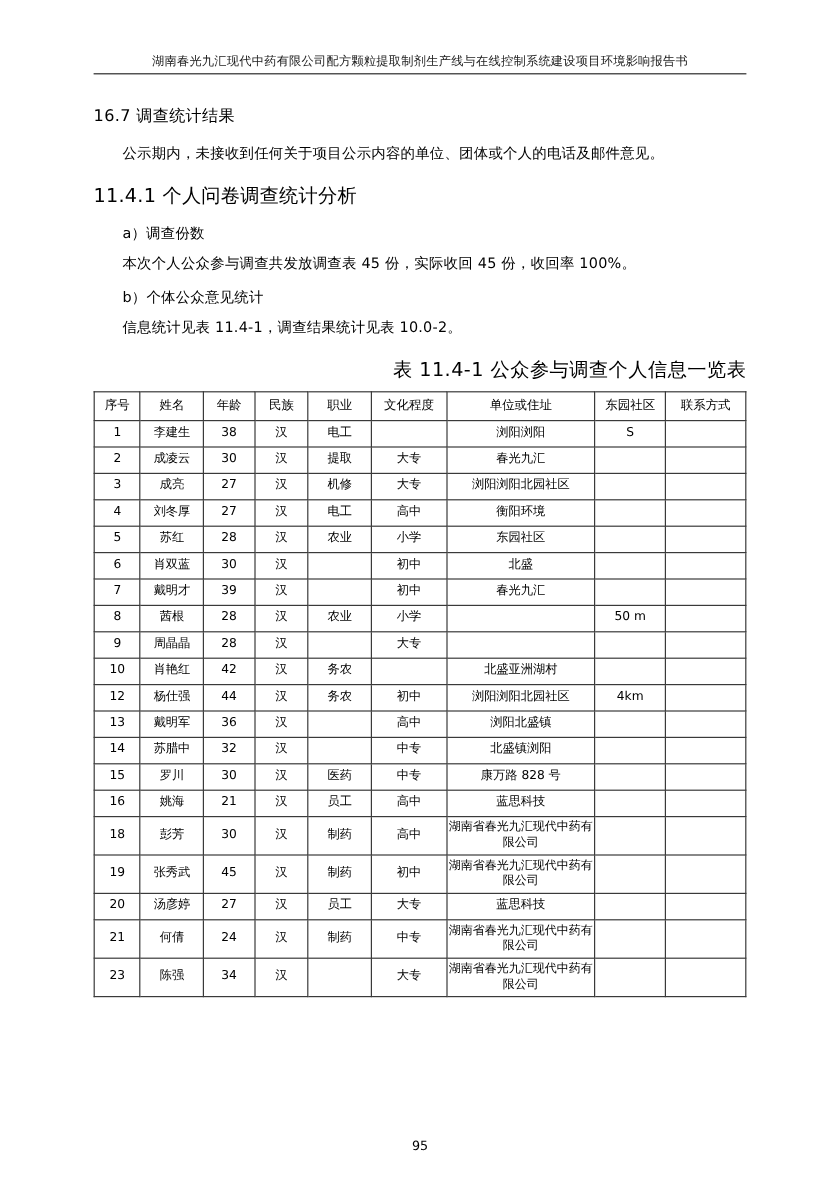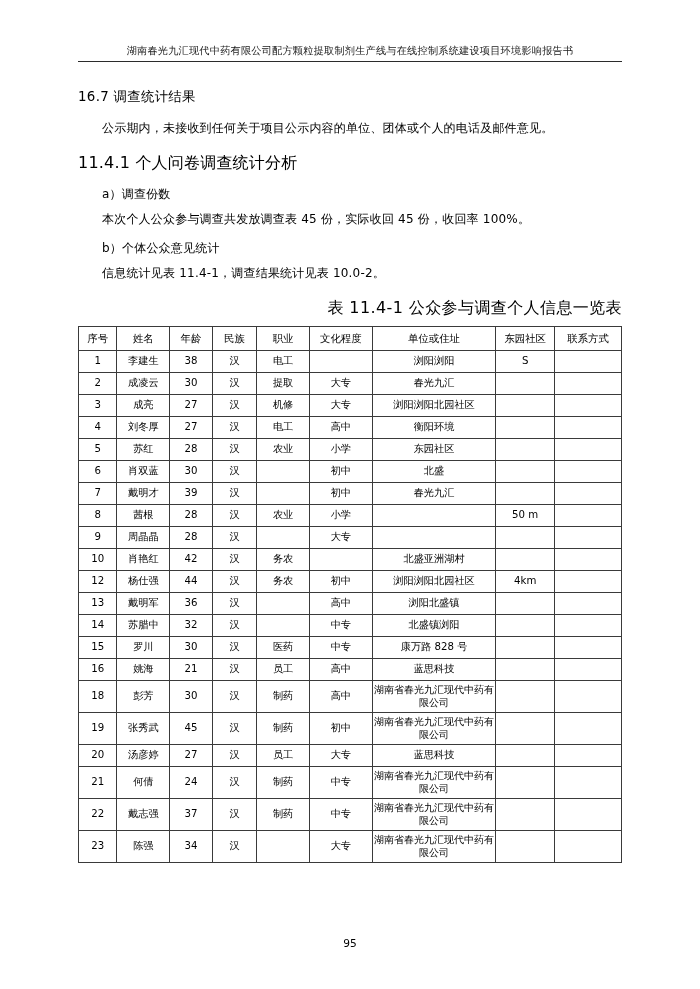--- a/index.html
+++ b/index.html
@@ -81,21 +81,21 @@
     font-size: 10.4px;
     padding: 4px 1px;
   }
   td.unit-cell {
     line-height: 1.18;
     padding: 2px 2px;
     font-size: 10px;
   }
   .page-number {
     position: absolute;
-    bottom: 40px;
+    bottom: 28px;
     left: 0;
     width: 100%;
     text-align: center;
     font-size: 10.6px;
   }
   .col-0 { width: 38px; }
   .col-1 { width: 52px; }
   .col-2 { width: 42px; }
   .col-3 { width: 44px; }
   .col-4 { width: 52px; }
@@ -352,31 +352,20 @@
           <td>何倩</td>
           <td>24</td>
           <td>汉</td>
           <td>制药</td>
           <td>中专</td>
           <td class="unit-cell">湖南省春光九汇现代中药有限公司</td>
           <td></td>
           <td></td>
         </tr>
         <tr>
-          <td>22</td>
-          <td>戴志强</td>
-          <td>37</td>
-          <td>汉</td>
-          <td>制药</td>
-          <td>中专</td>
-          <td class="unit-cell">湖南省春光九汇现代中药有限公司</td>
-          <td></td>
-          <td></td>
-        </tr>
-        <tr>
           <td>23</td>
           <td>陈强</td>
           <td>34</td>
           <td>汉</td>
           <td></td>
           <td>大专</td>
           <td class="unit-cell">湖南省春光九汇现代中药有限公司</td>
           <td></td>
           <td></td>
         </tr>

